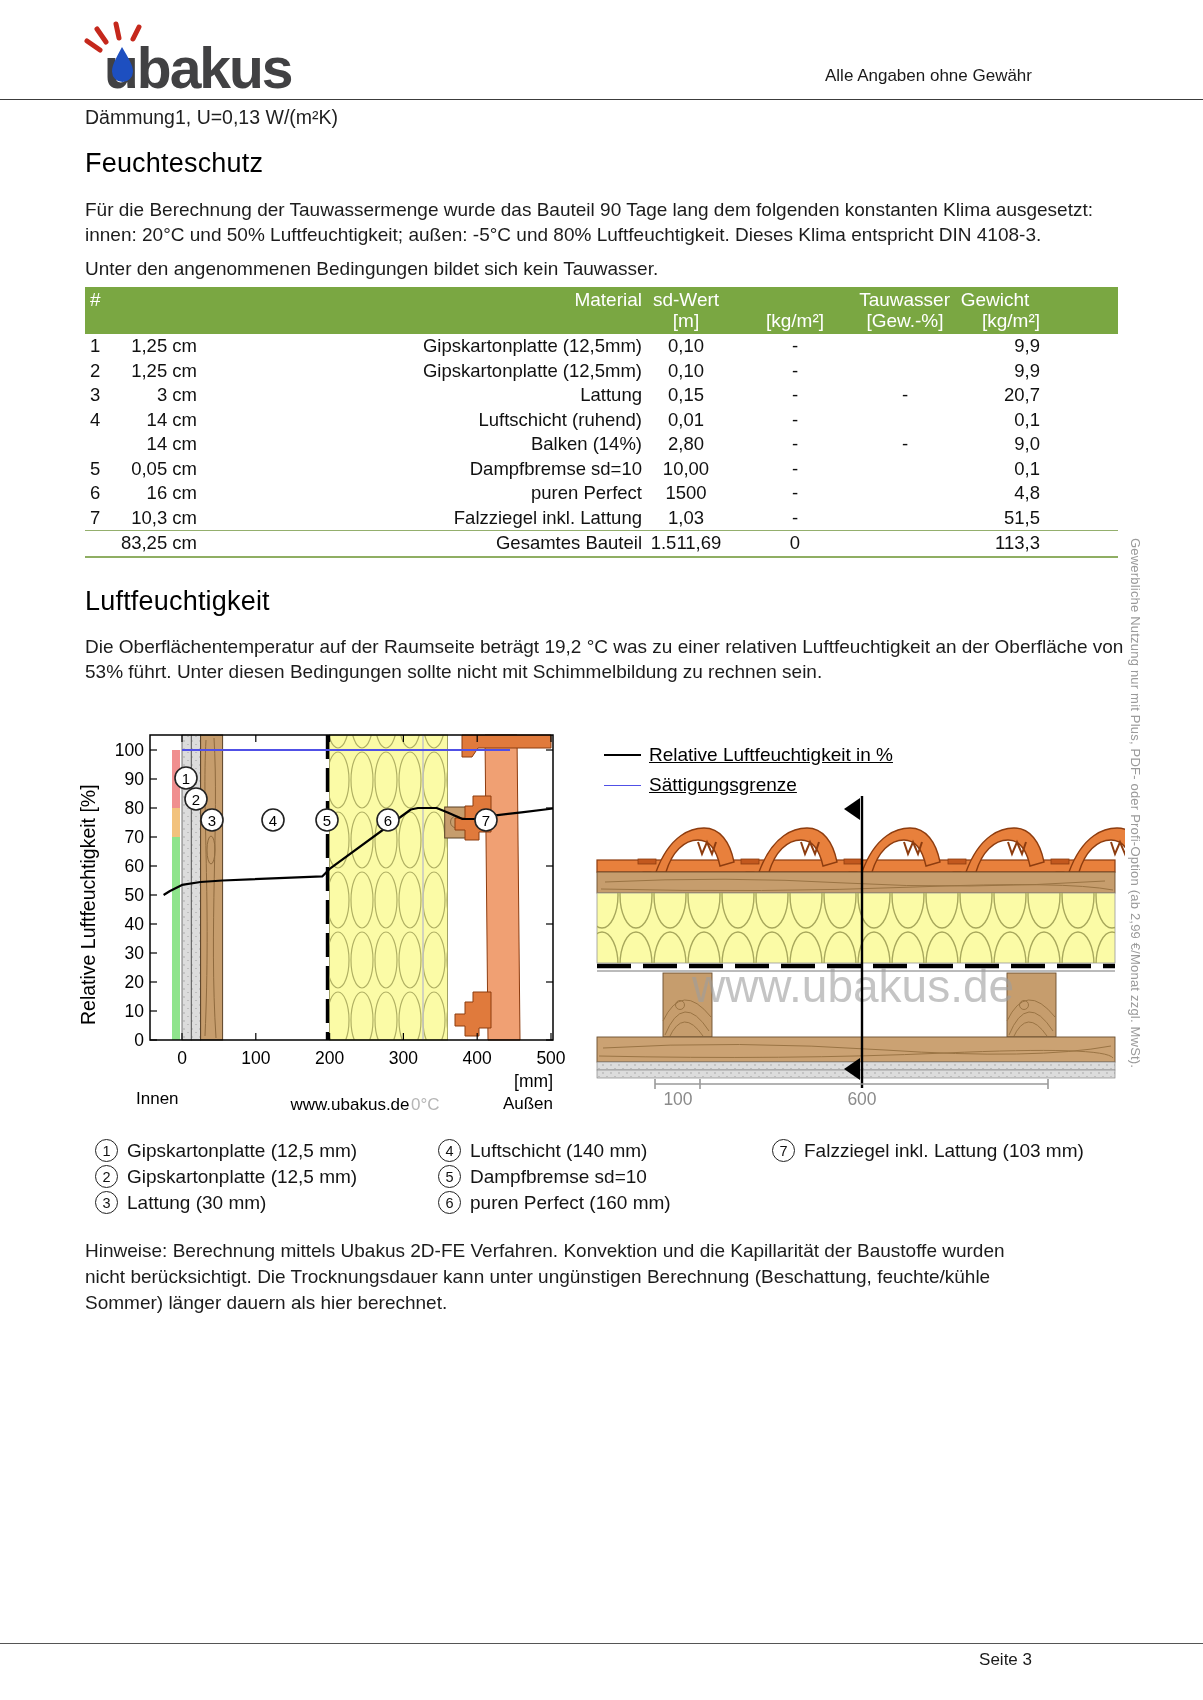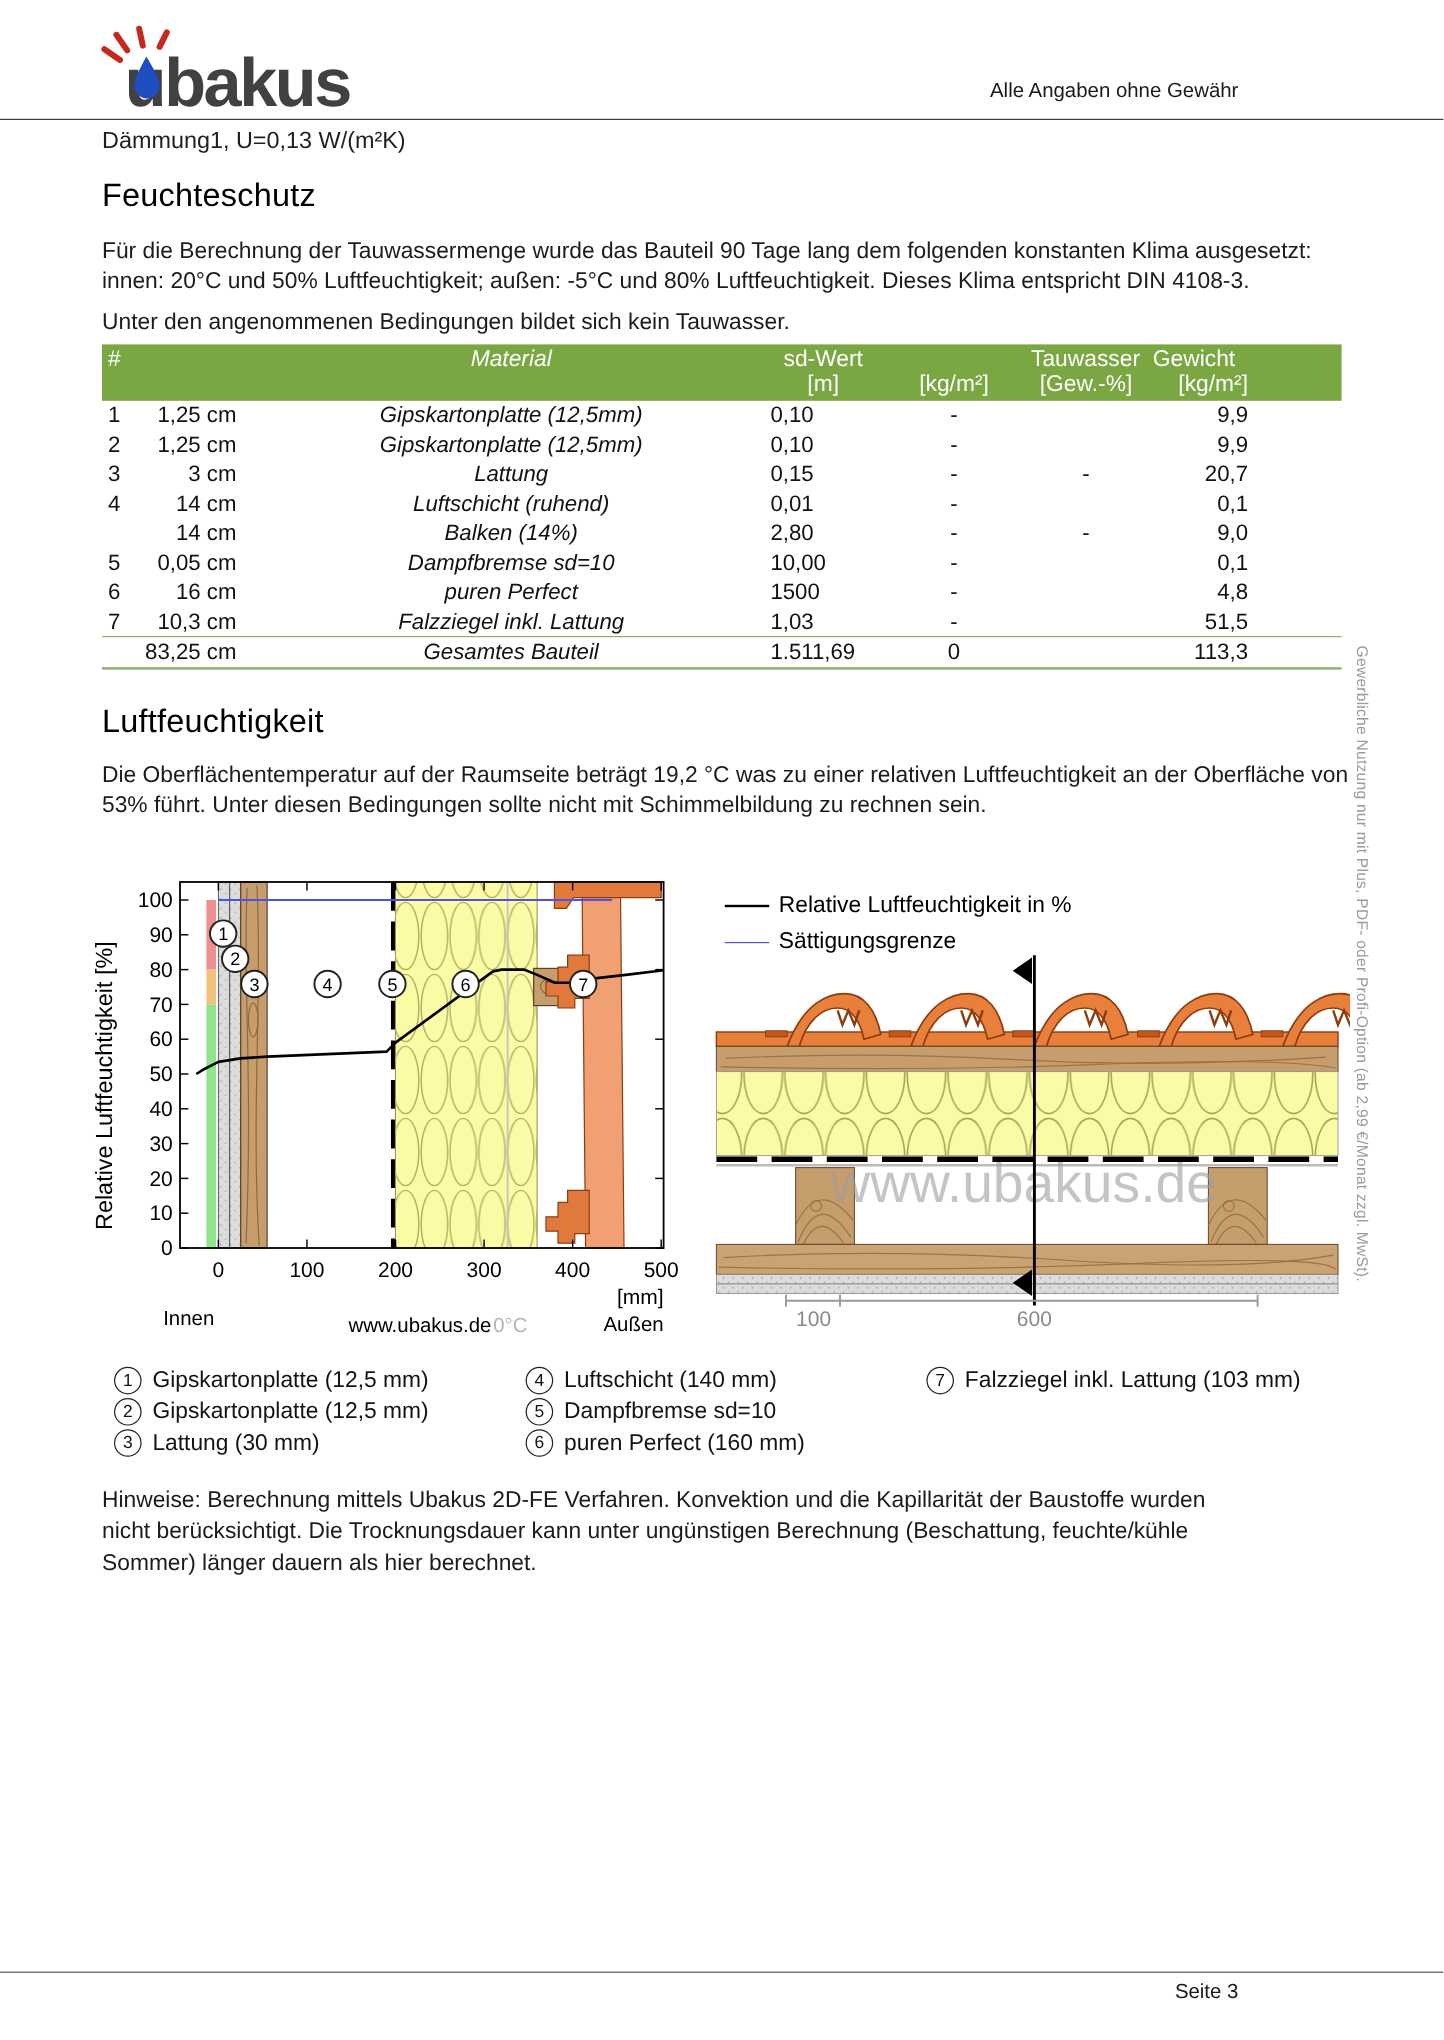--- a/index.html
+++ b/index.html
@@ -24,34 +24,34 @@
   .p-luft{left:85px;top:634px;}
   
   .mtable{left:85px;top:287px;width:1033px;font-size:18.5px;color:#111;}
   .thead{background:#7aa742;color:#fff;font-size:19px;padding:2px 0 3px 0;}
   .thr,.trow{display:grid;grid-template-columns:30px 82px 445px 88px 130px 90px 90px 78px;align-items:baseline;}
   .thr{line-height:21px;}
   .trow{line-height:24.5px;}
   .c{display:block;white-space:nowrap;overflow:visible;}
   .c1{padding-left:5px;}
   .c2{text-align:right;}
-  .c3{padding-left:13px;text-align:center;font-style:italic;}
-  .c4{text-align:left;}
+  .c3{padding-left:13px;text-align:right;}
+  .c4{text-align:center;}
   .c5,.c6{text-align:center;}
   .c7{text-align:right;}
   .ctr{text-align:center;}
   .c56{grid-column:5/7;text-align:right;}
   .trow-total{border-top:1.2px solid #94af6d;border-bottom:2px solid #8fae63;}
   
   .ylab{left:74px;top:690px;width:28px;height:430px;writing-mode:vertical-rl;transform:rotate(180deg);
         display:flex;align-items:center;justify-content:center;font-size:19.5px;color:#000;}
   .chart-svg{left:110px;top:690px;}
   .diagram-svg{left:585px;top:790px;}
   .chart-legend{left:604px;top:740px;font-size:19px;color:#000;}
-  .cl-row{display:flex;align-items:center;gap:8px;height:30px;}
+  .cl-row{display:flex;align-items:center;gap:8px;height:30px;text-decoration:underline;}
   .swatch{width:37px;height:0;border-top:2.4px solid #000;}
   .swatch.blue{border-top:1.8px solid #5050e6;}
   
   .layer-legend{left:88px;top:1131px;width:1030px;height:95px;}
   .ll-col{position:absolute;top:0;}
   .ll-c1{left:7px;} .ll-c2{left:350px;} .ll-c3{left:684px;}
   .ll-item{display:flex;align-items:center;gap:9px;height:25px;margin-top:1px;}
   .ll-item:first-child{margin-top:7px;}
   .numcirc{flex:0 0 auto;width:21px;height:21px;border:1.4px solid #222;border-radius:50%;
            display:flex;align-items:center;justify-content:center;font-size:14.5px;color:#111;background:#fff;}

